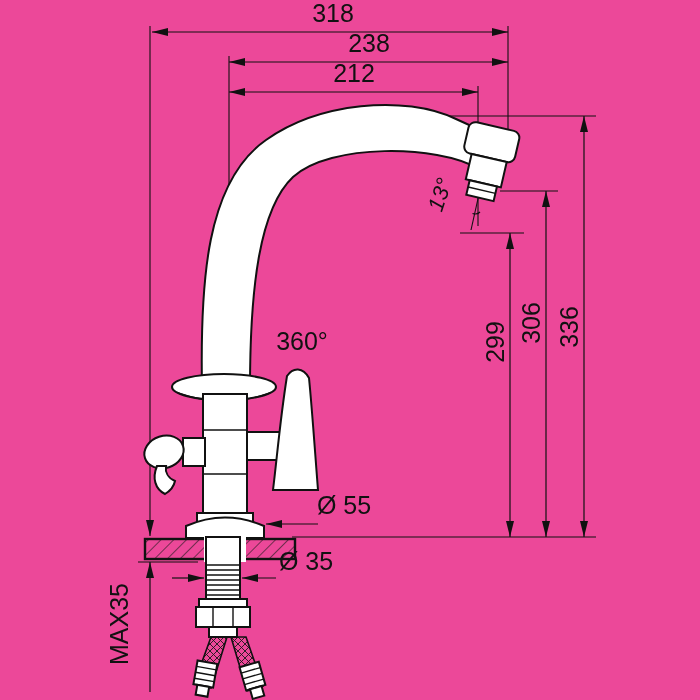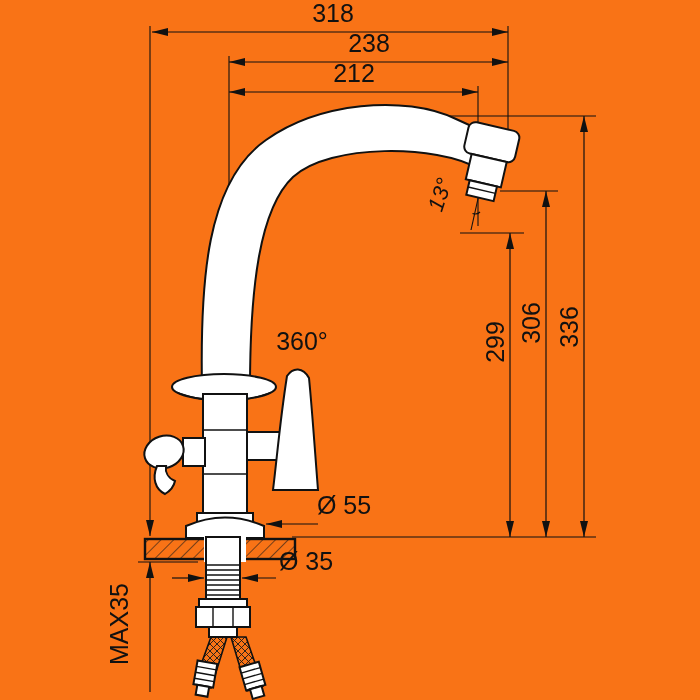--- a/index.html
+++ b/index.html
@@ -7,21 +7,21 @@
     padding: 0;
     background: #ffffff;
     width: 700px;
     height: 700px;
     font-family: "Liberation Sans", sans-serif;
   }
   .stage {
     position: relative;
     width: 700px;
     height: 700px;
-    background: #f97316;
+    background: #ec4899;
     overflow: hidden;
   }
   svg { display: block; }
   .dim-text {
     font-family: "Liberation Sans", sans-serif;
     font-size: 25px;
     fill: #111;
   }
   .dim-text-small {
     font-family: "Liberation Sans", sans-serif;

